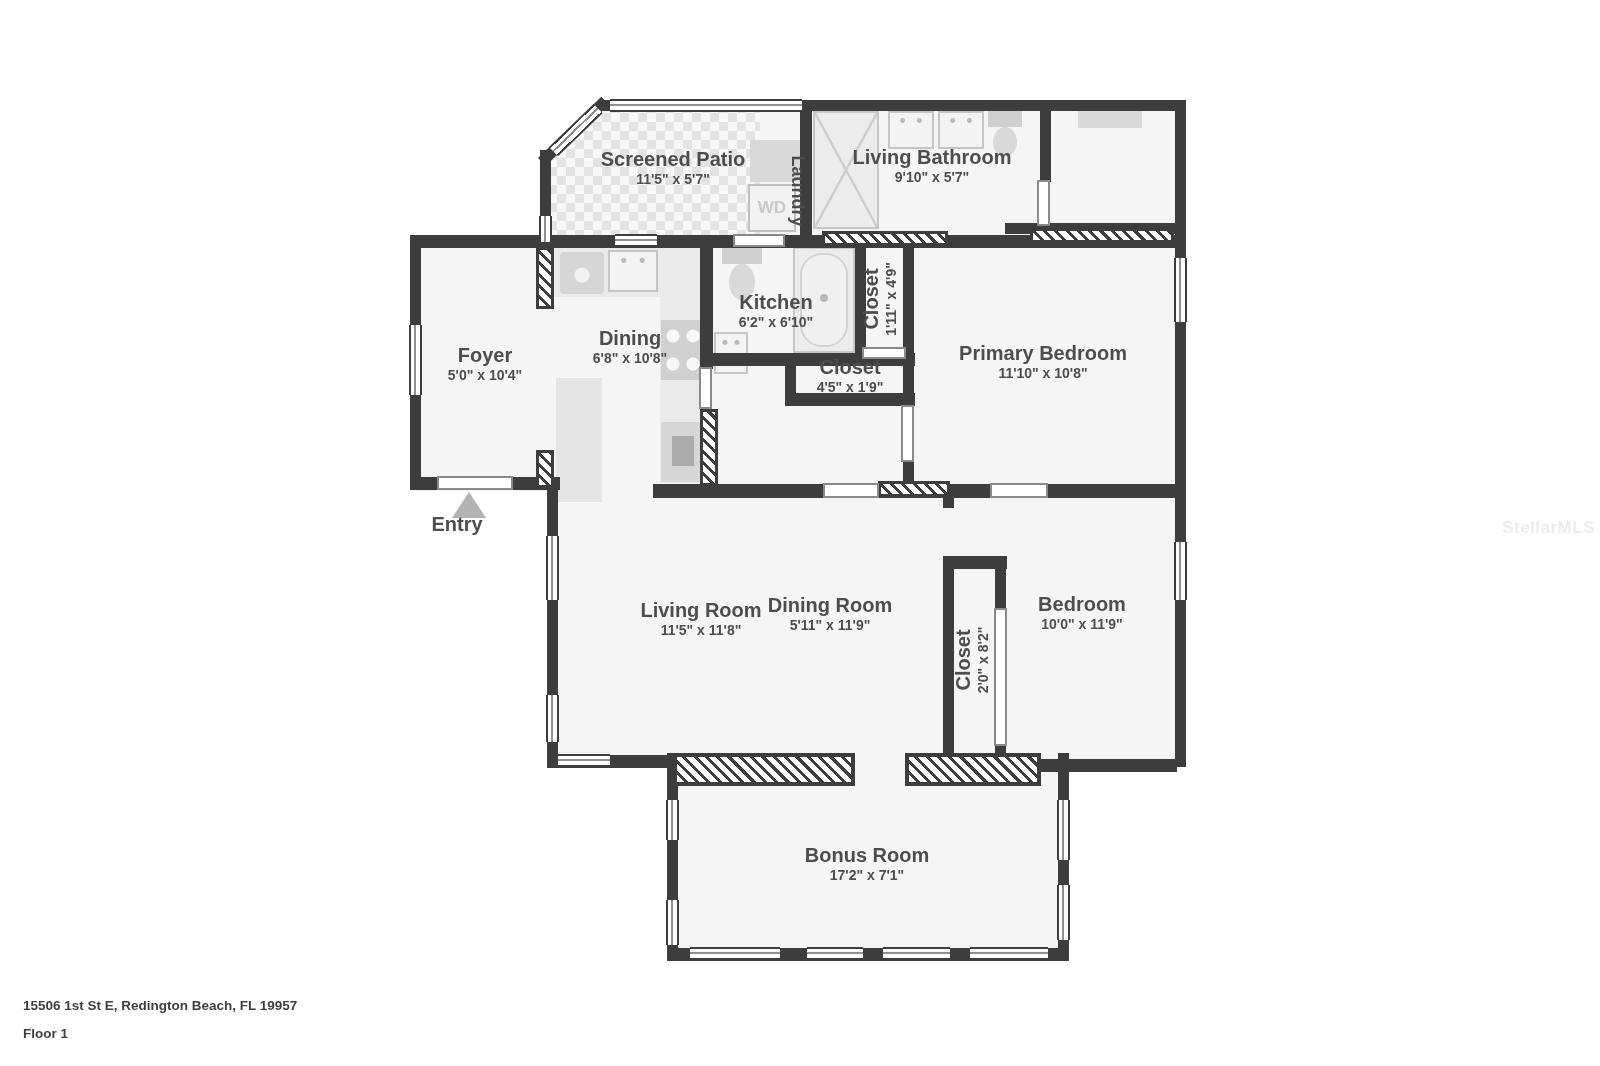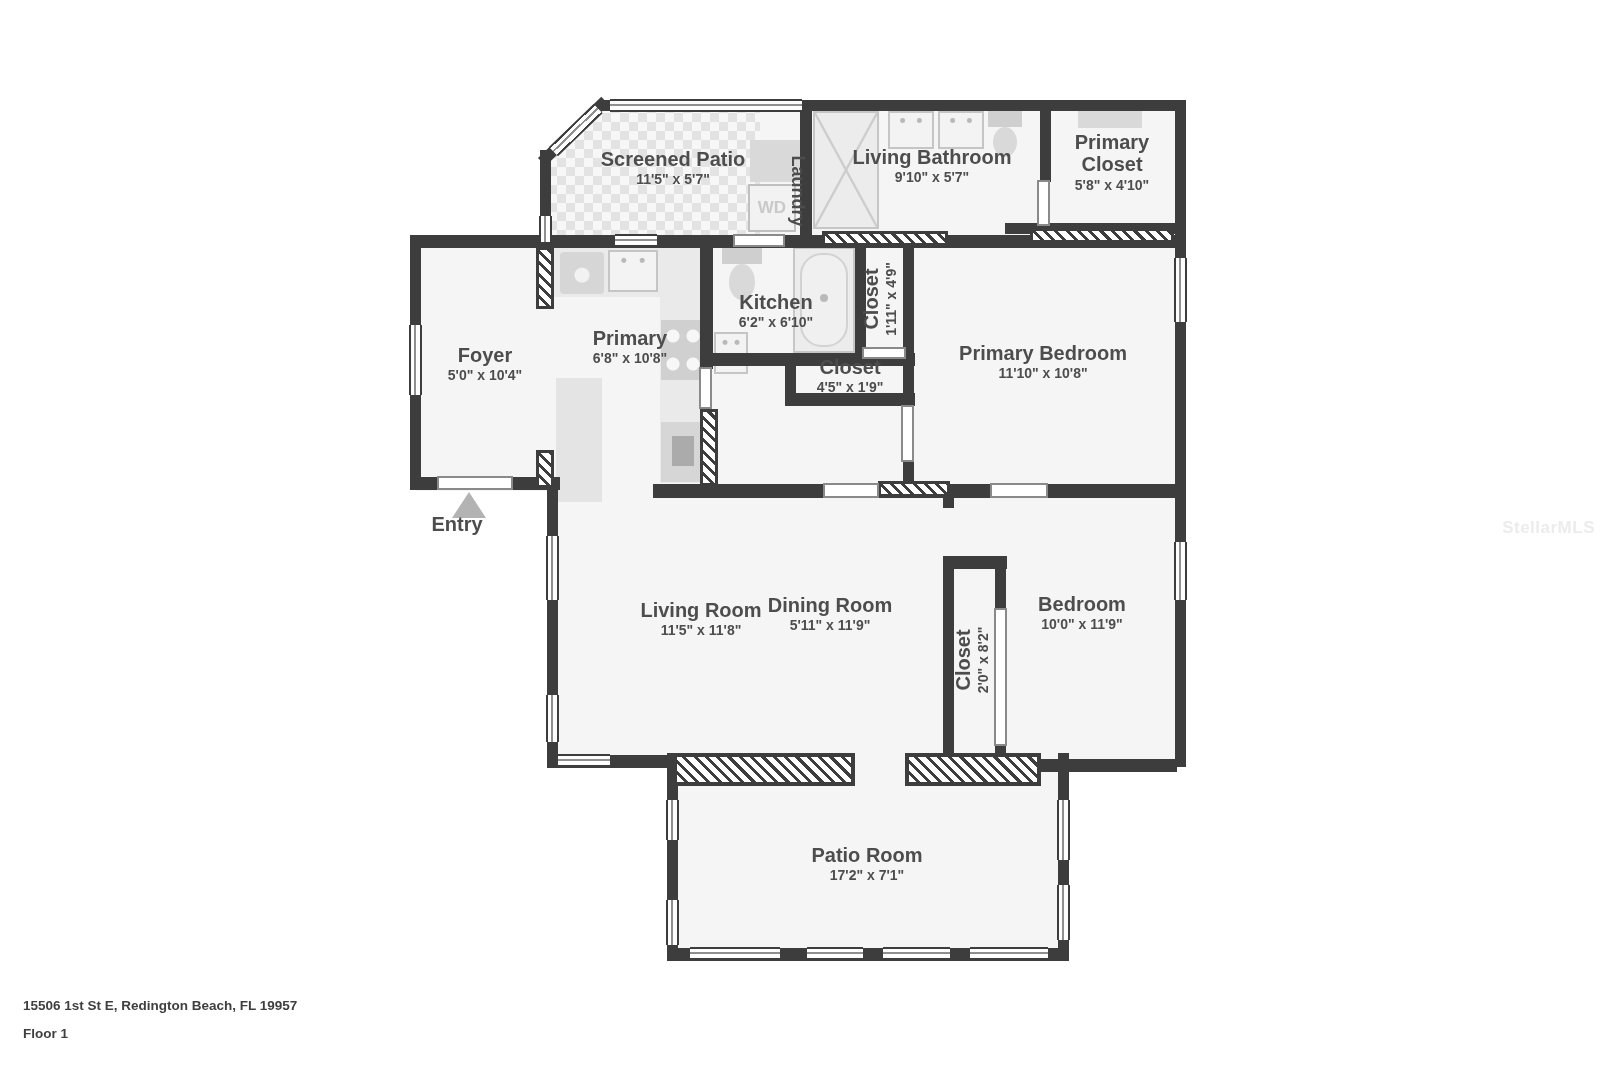--- a/index.html
+++ b/index.html
@@ -172,30 +172,26 @@
     <div class="rn">Screened Patio</div>
     <div class="rd">11'5" x 5'7"</div>
   </div>
   <div class="label rot90" style="left:797px;top:191px">
     <span>Laundry</span>
   </div>
   <div class="label" style="left:932px;top:146px">
     <div class="rn">Living Bathroom</div>
     <div class="rd">9'10" x 5'7"</div>
   </div>
-  <div class="label" style="left:1112px;top:131px">
-    <div class="rn wrap2">Primary Closet</div>
-    <div class="rd">5'8" x 4'10"</div>
-  </div>
   <div class="label" style="left:485px;top:344px">
     <div class="rn">Foyer</div>
     <div class="rd">5'0" x 10'4"</div>
   </div>
   <div class="label" style="left:630px;top:327px">
-    <div class="rn">Primary</div>
+    <div class="rn">Dining</div>
     <div class="rd">6'8" x 10'8"</div>
   </div>
   <div class="label" style="left:776px;top:291px">
     <div class="rn">Kitchen</div>
     <div class="rd">6'2" x 6'10"</div>
   </div>
   <div class="label rot" style="left:881px;top:299px">
     <div class="rn">Closet</div>
     <div class="rd">1'11" x 4'9"</div>
   </div>
@@ -217,21 +213,21 @@
   </div>
   <div class="label rot" style="left:973px;top:660px">
     <div class="rn">Closet</div>
     <div class="rd">2'0" x 8'2"</div>
   </div>
   <div class="label" style="left:1082px;top:593px">
     <div class="rn">Bedroom</div>
     <div class="rd">10'0" x 11'9"</div>
   </div>
   <div class="label" style="left:867px;top:844px">
-    <div class="rn">Patio Room</div>
+    <div class="rn">Bonus Room</div>
     <div class="rd">17'2" x 7'1"</div>
   </div>
 
   <div class="wm">StellarMLS</div>
   <div class="addr">15506 1st St E, Redington Beach, FL 19957</div>
   <div class="floor">Floor 1</div>
 
 </div>
 
 </body></html>

